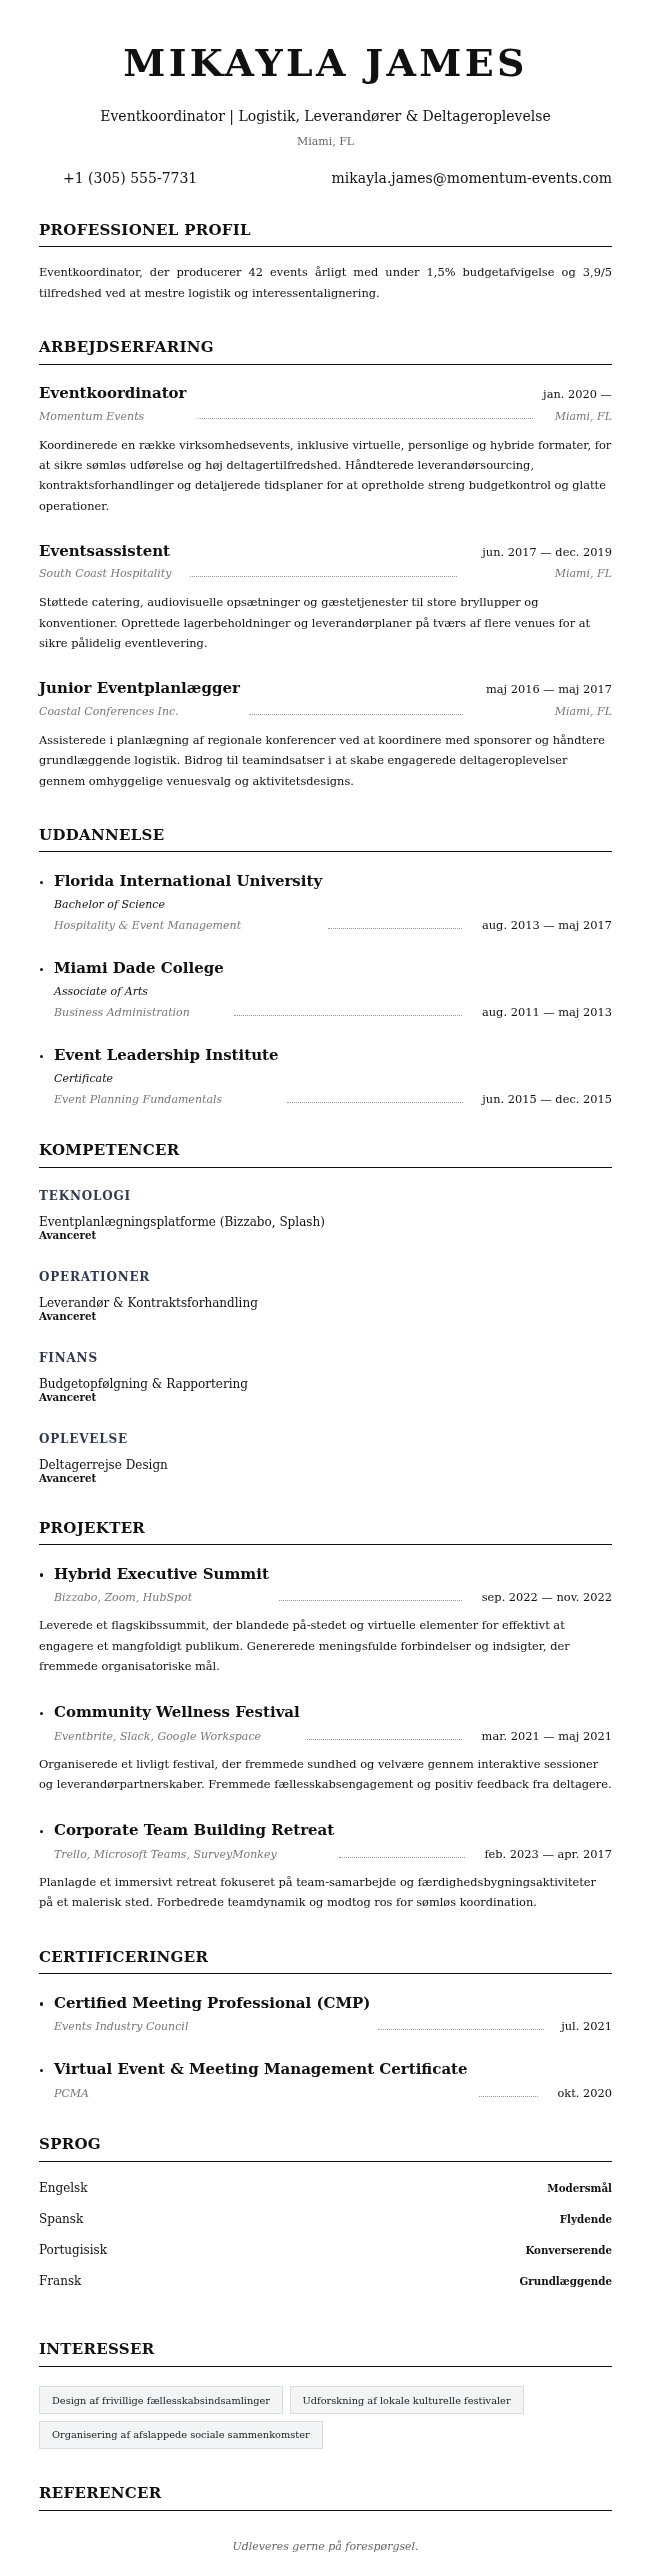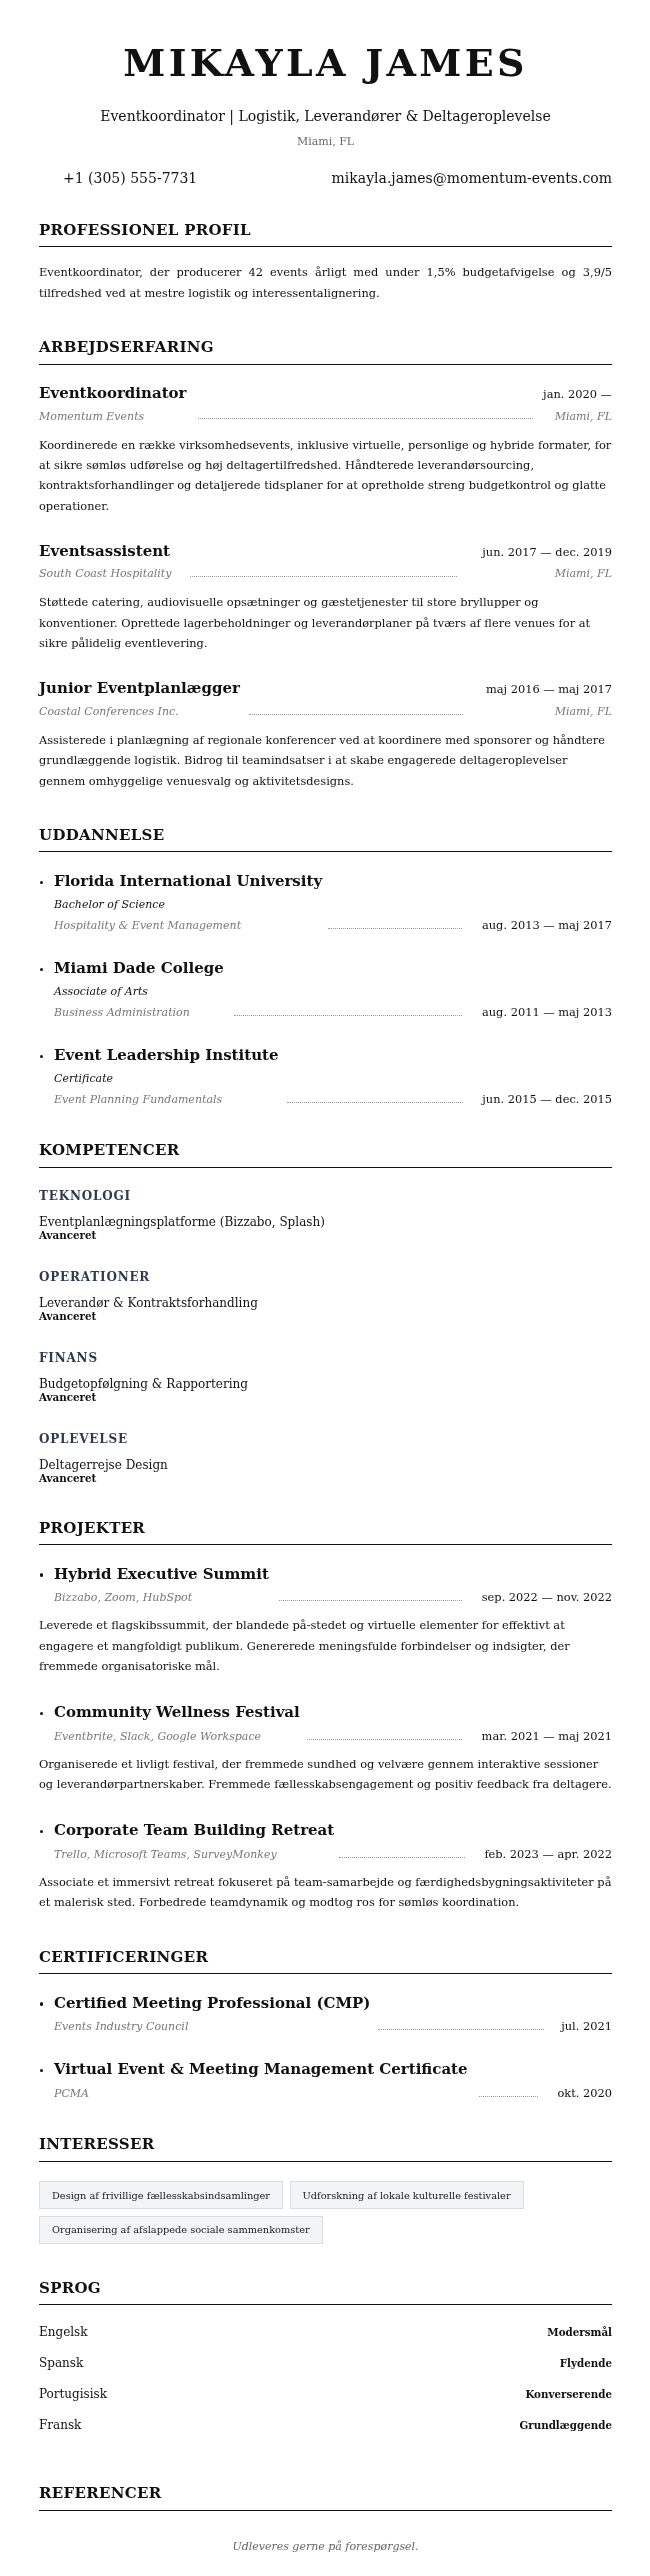--- a/index.html
+++ b/index.html
@@ -258,23 +258,23 @@
       </div>
       <p class="para proj-desc">Organiserede et livligt festival, der fremmede sundhed og velvære gennem interaktive sessioner og leverandørpartnerskaber. Fremmede fællesskabsengagement og positiv feedback fra deltagere.</p>
     </div>
 
     <div class="entry">
       <span class="bullet"></span>
       <div class="entry-title">Corporate Team Building Retreat</div>
       <div class="sub-row">
         <span class="muted-italic">Trello, Microsoft Teams, SurveyMonkey</span>
         <span class="leader" style="margin-left:62px; margin-right:19.5px;"></span>
-        <span class="date">feb. 2023 — apr. 2022</span>
-      </div>
-      <p class="para proj-desc">Associate et immersivt retreat fokuseret på team-samarbejde og færdighedsbygningsaktiviteter på et malerisk sted. Forbedrede teamdynamik og modtog ros for sømløs koordination.</p>
+        <span class="date">feb. 2023 — apr. 2017</span>
+      </div>
+      <p class="para proj-desc">Planlagde et immersivt retreat fokuseret på team-samarbejde og færdighedsbygningsaktiviteter på et malerisk sted. Forbedrede teamdynamik og modtog ros for sømløs koordination.</p>
     </div>
   </section>
 
   <section class="section">
     <h2 class="section-title">CERTIFICERINGER</h2>
 
     <div class="entry">
       <span class="bullet"></span>
       <div class="entry-title">Certified Meeting Professional (CMP)</div>
       <div class="sub-row">
@@ -284,54 +284,54 @@
       </div>
     </div>
 
     <div class="entry">
       <span class="bullet"></span>
       <div class="entry-title">Virtual Event &amp; Meeting Management Certificate</div>
       <div class="sub-row">
         <span class="muted-italic">PCMA</span>
         <span class="leader" style="margin-left:390px; margin-right:19.5px;"></span>
         <span class="date">okt. 2020</span>
+      </div>
+    </div>
+  </section>
+
+  <section class="section">
+    <h2 class="section-title">SPROG</h2>
+    <div class="lang-list">
+      <div class="lang-row">
+        <span class="lang-name">Engelsk</span>
+        <span class="lang-level">Modersmål</span>
+      </div>
+      <div class="lang-row">
+        <span class="lang-name">Spansk</span>
+        <span class="lang-level">Flydende</span>
+      </div>
+      <div class="lang-row">
+        <span class="lang-name">Portugisisk</span>
+        <span class="lang-level">Konverserende</span>
+      </div>
+      <div class="lang-row">
+        <span class="lang-name">Fransk</span>
+        <span class="lang-level">Grundlæggende</span>
       </div>
     </div>
   </section>
 
   <section class="section">
     <h2 class="section-title">INTERESSER</h2>
     <div class="tags">
       <span class="tag">Design af frivillige fællesskabsindsamlinger</span>
       <span class="tag">Udforskning af lokale kulturelle festivaler</span>
       <span class="tag">Organisering af afslappede sociale sammenkomster</span>
     </div>
   </section>
 
   <section class="section">
-    <h2 class="section-title">SPROG</h2>
-    <div class="lang-list">
-      <div class="lang-row">
-        <span class="lang-name">Engelsk</span>
-        <span class="lang-level">Modersmål</span>
-      </div>
-      <div class="lang-row">
-        <span class="lang-name">Spansk</span>
-        <span class="lang-level">Flydende</span>
-      </div>
-      <div class="lang-row">
-        <span class="lang-name">Portugisisk</span>
-        <span class="lang-level">Konverserende</span>
-      </div>
-      <div class="lang-row">
-        <span class="lang-name">Fransk</span>
-        <span class="lang-level">Grundlæggende</span>
-      </div>
-    </div>
-  </section>
-
-  <section class="section">
     <h2 class="section-title">REFERENCER</h2>
     <p class="ref-note">Udleveres gerne på forespørgsel.</p>
   </section>
 
 </div>
 
 
 </body></html>

